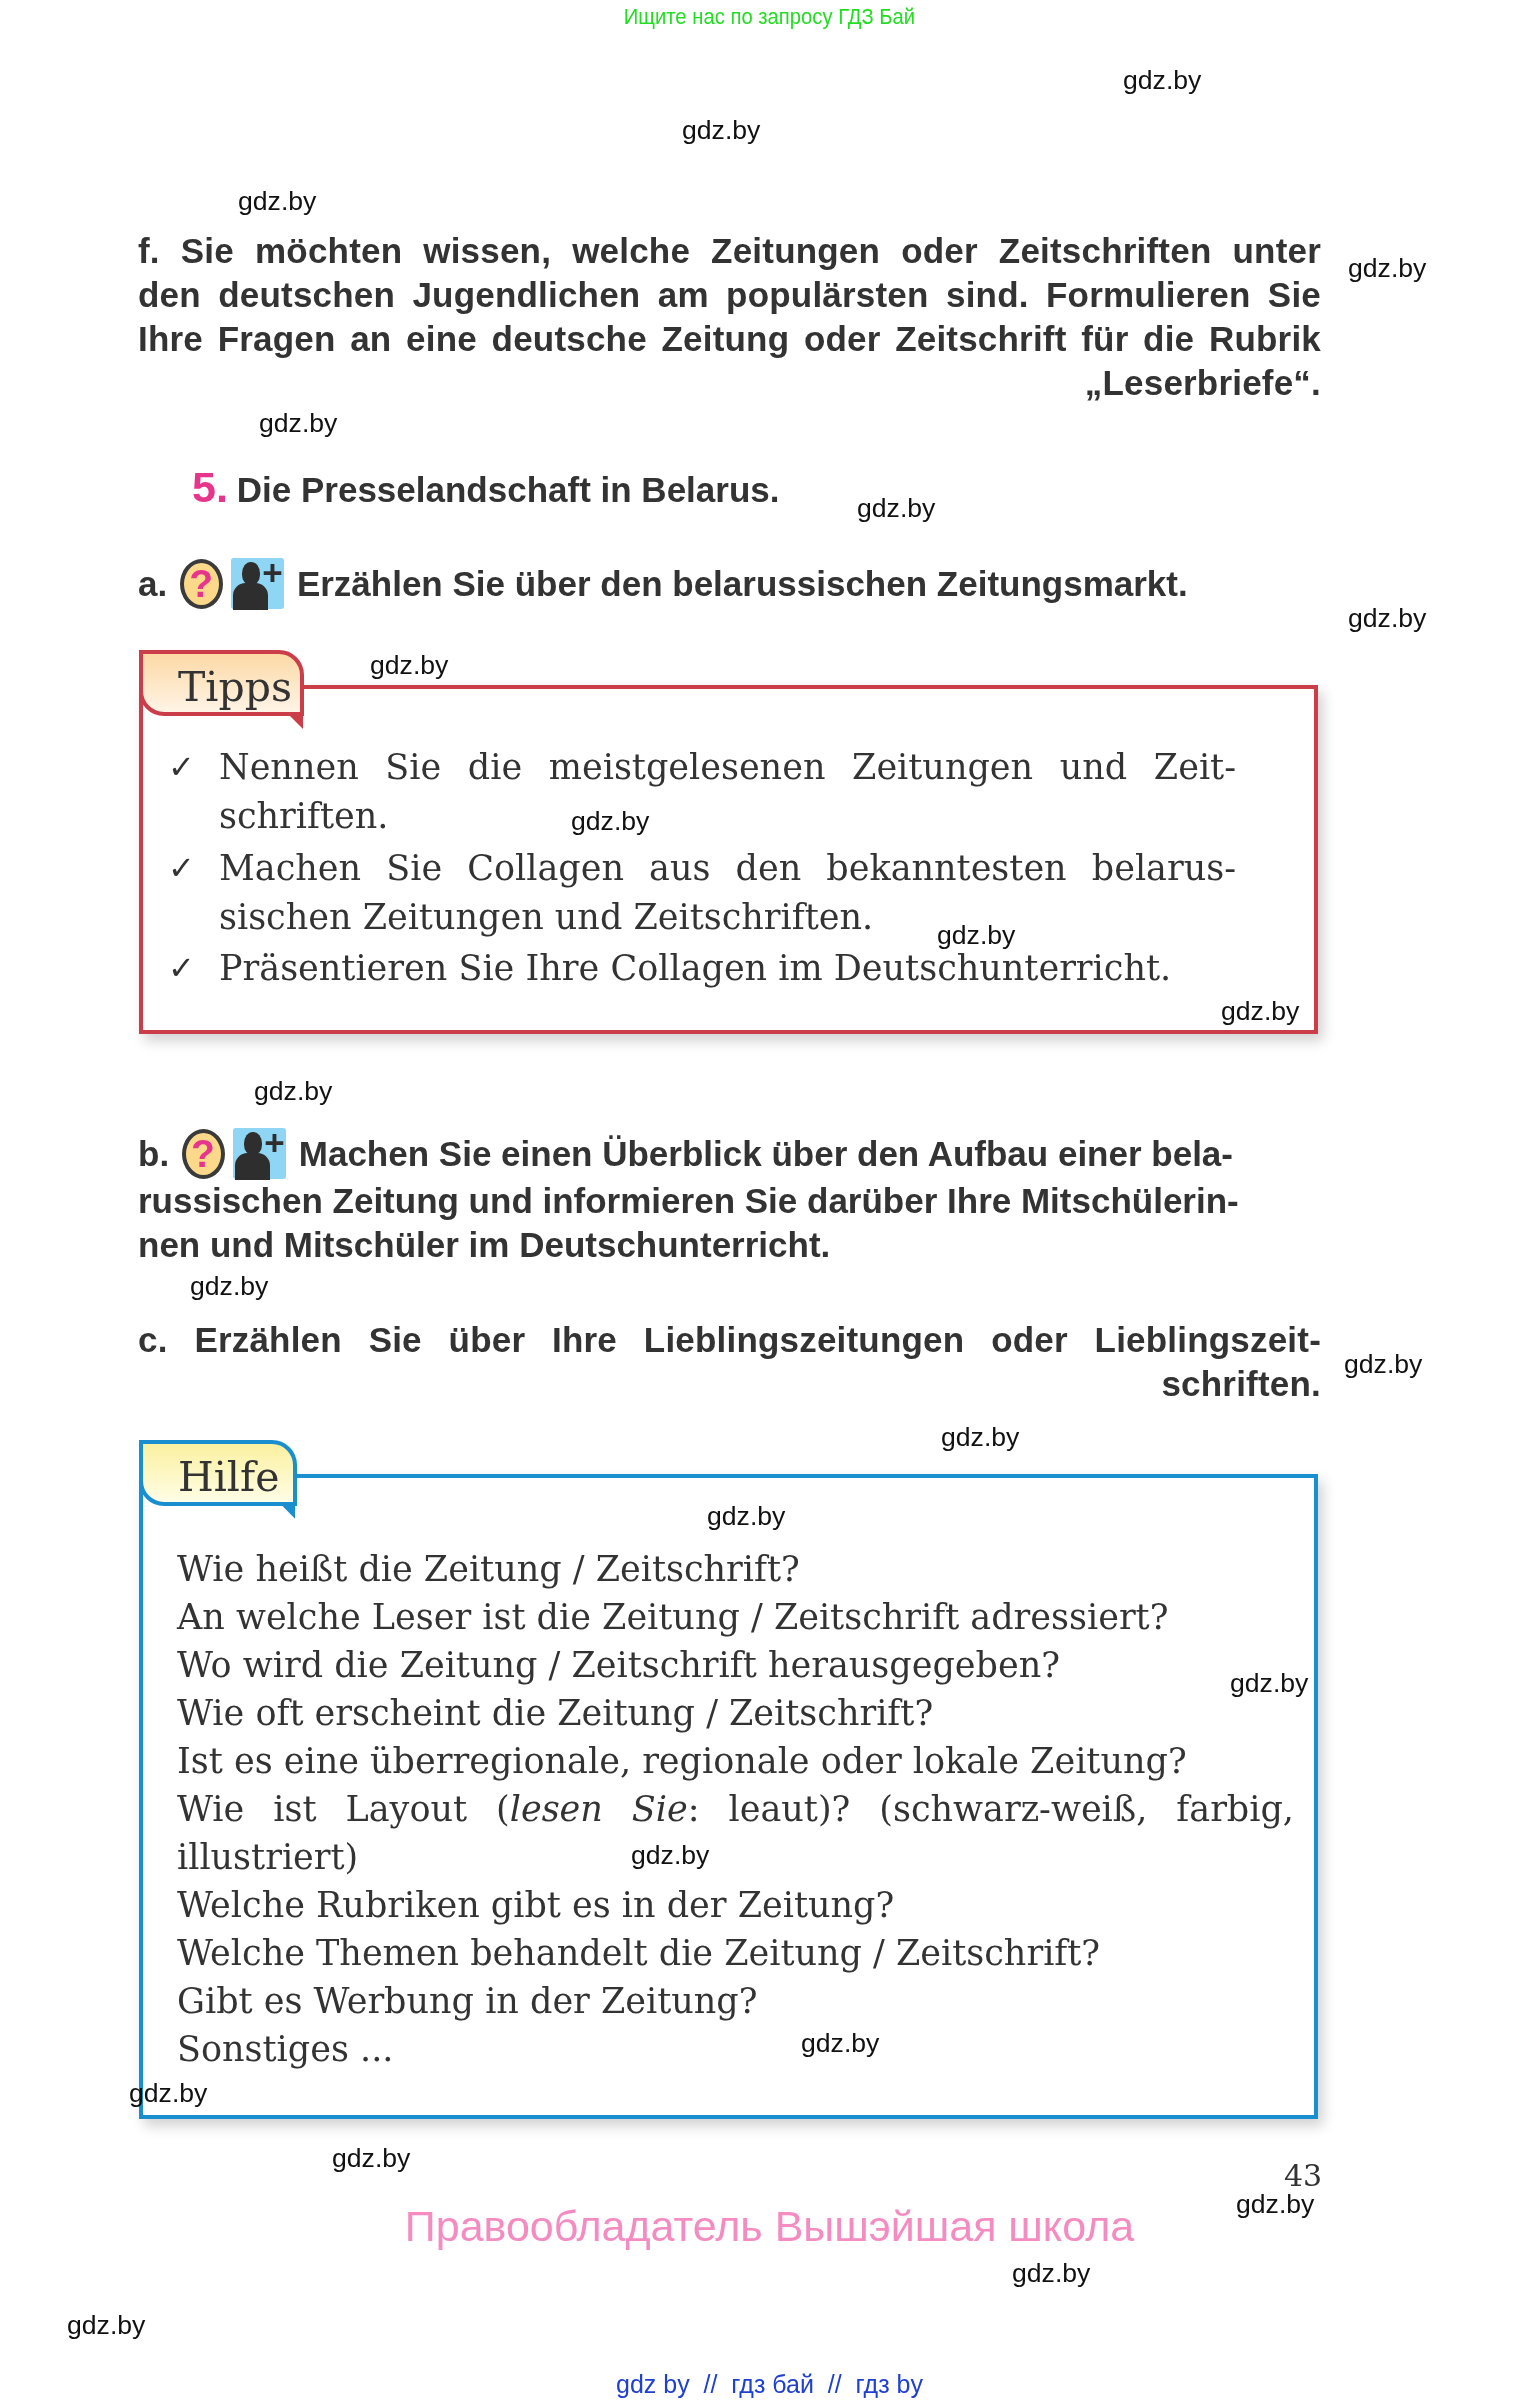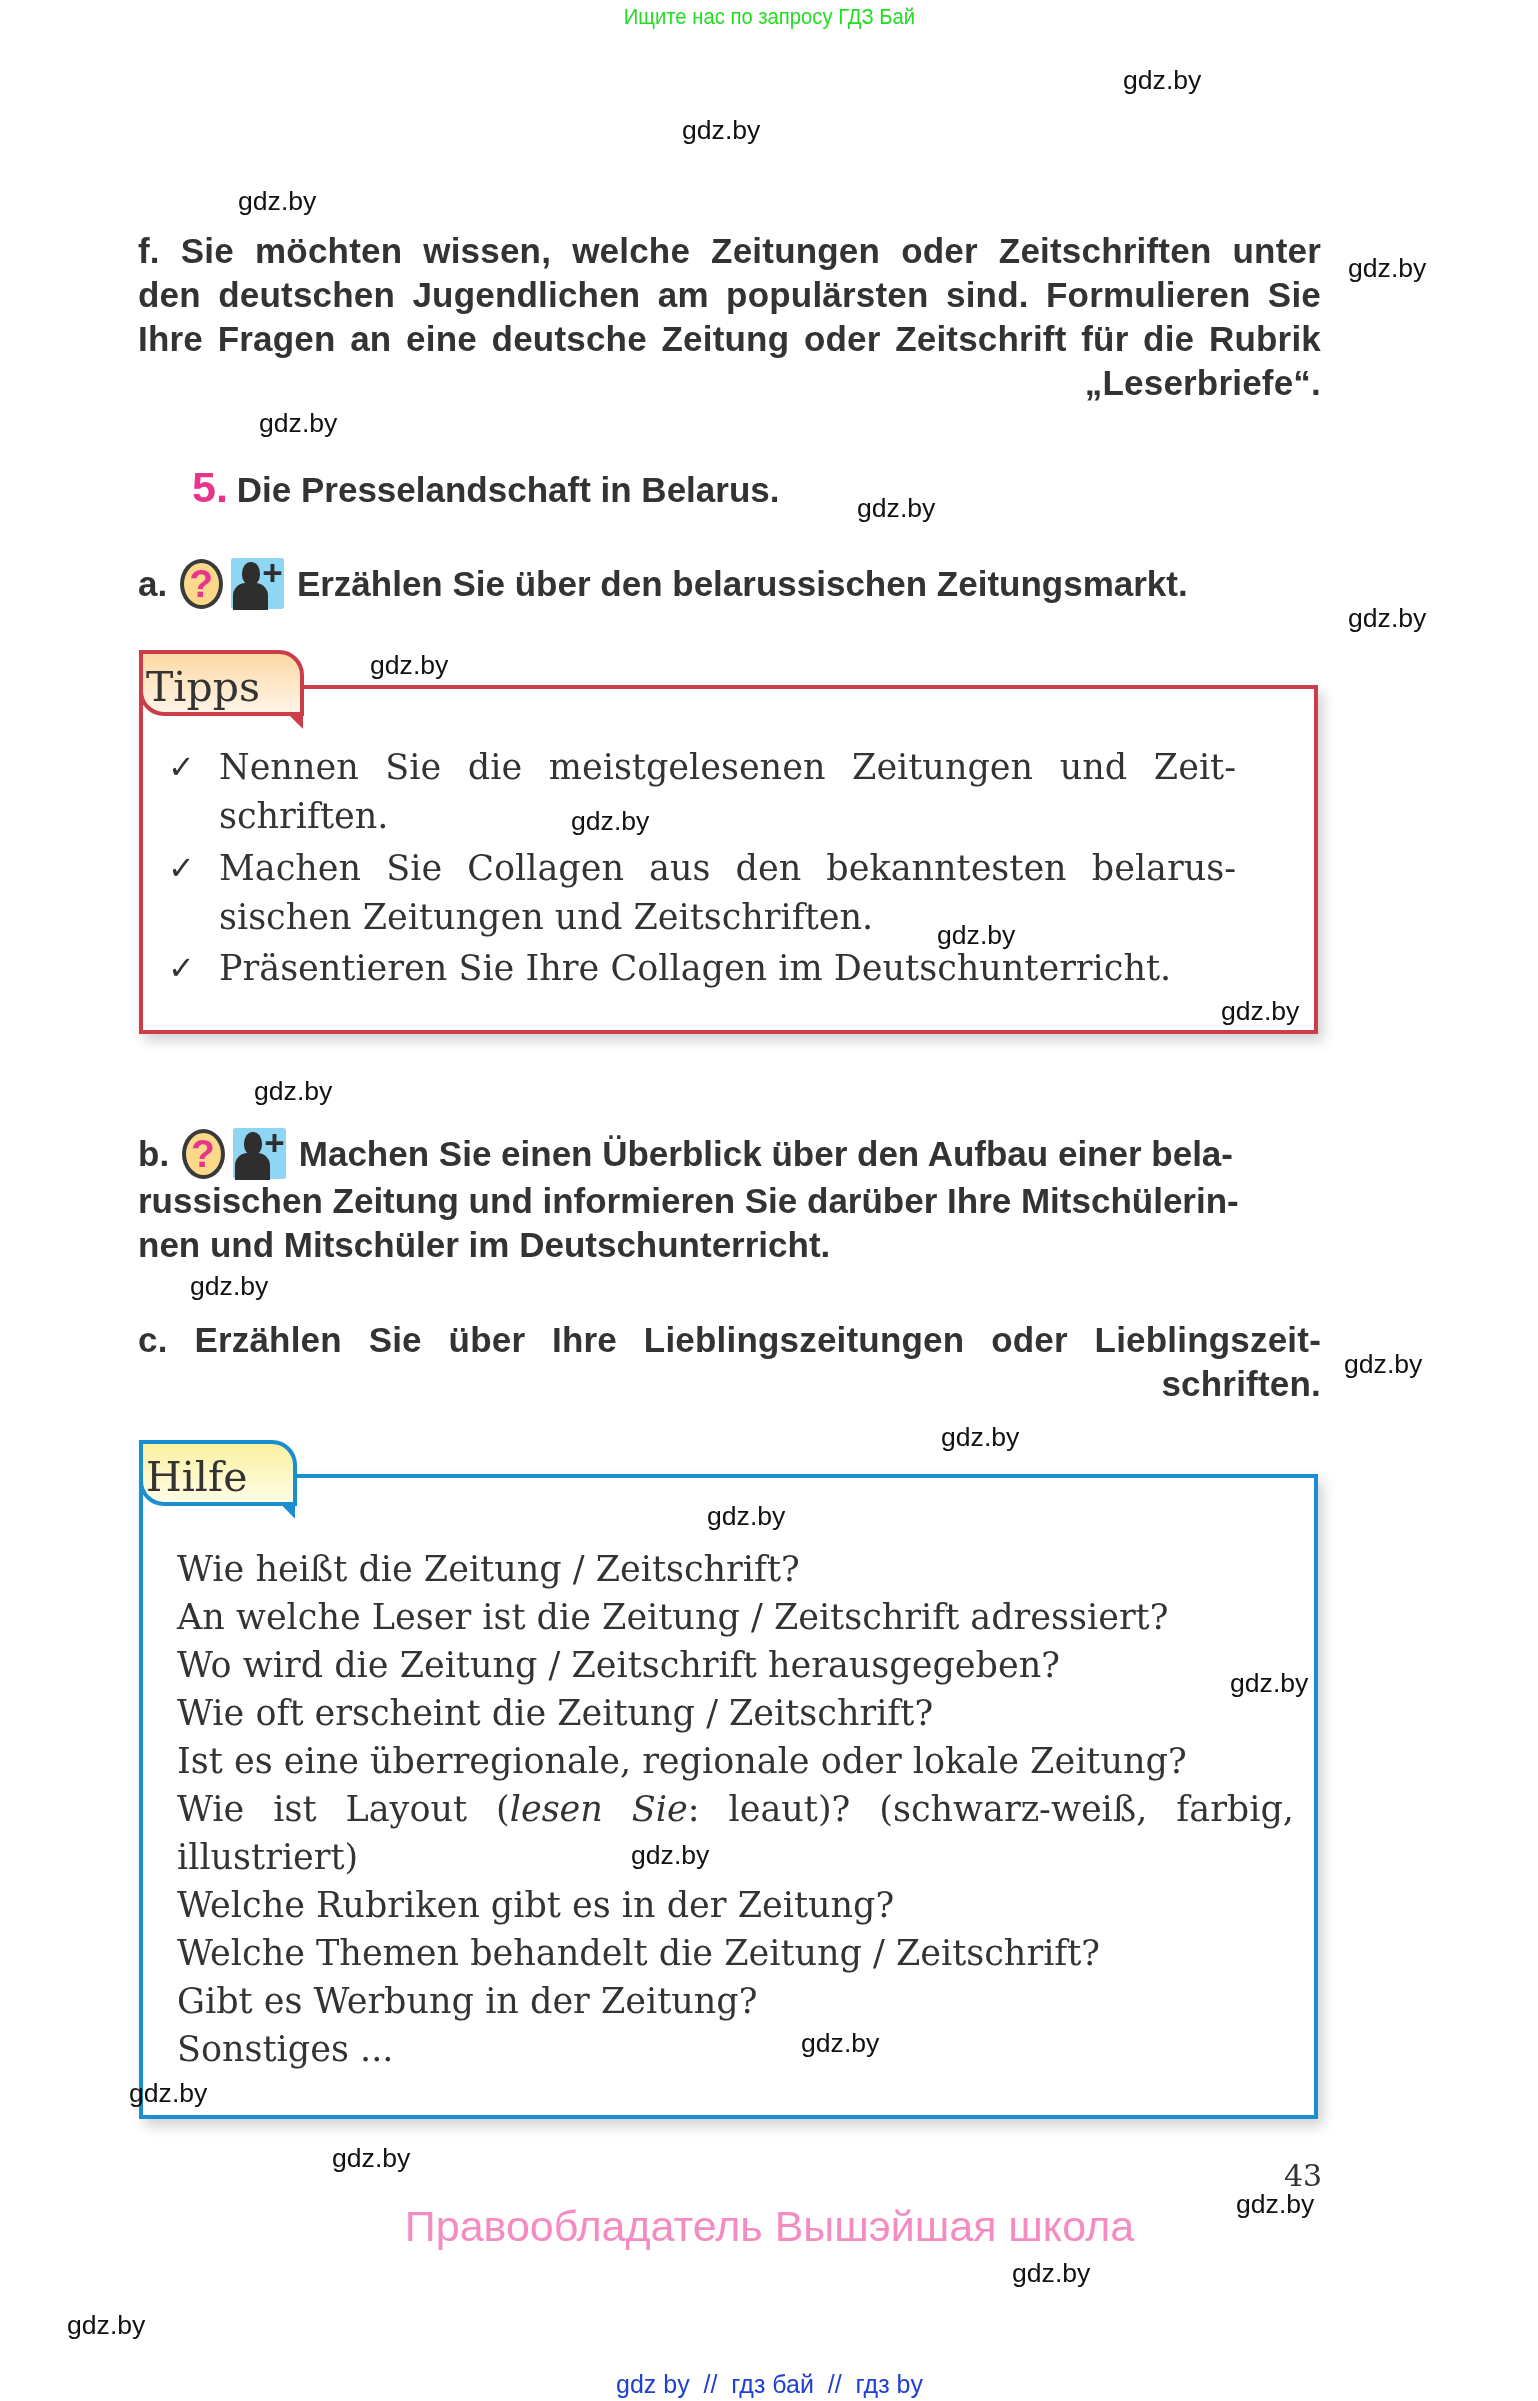--- a/index.html
+++ b/index.html
@@ -22,21 +22,21 @@
   .q-icon { width:43px; height:50px; border-radius:50%; background:#fcd98a; border:4.4px solid #3a3a3a; box-sizing:border-box; display:inline-flex; align-items:center; justify-content:center; color:#e8358c; font-weight:bold; font-size:39px; font-family:"Liberation Sans", sans-serif; margin-right:8.9px; }
   .p-icon { width:53px; height:51px; background:#8fd6f5; border-radius:2.7px; position:relative; margin-right:12.4px; }
   .p-icon .head { position:absolute; left:10.6px; top:3.5px; width:17.7px; height:23px; background:#2e2e2e; border-radius:50% 50% 45% 45%; }
   .p-icon .body { position:absolute; left:1.8px; top:25px; width:35px; height:26.6px; background:#2e2e2e; border-radius:12.4px 12.4px 0 0; }
   .p-icon .plus { position:absolute; right:1.8px; top:-3.5px; color:#2e2e2e; font-size:35px; font-weight:bold; line-height:1; font-family:"Liberation Sans", sans-serif; }
 
   .box { position:absolute; background:#fff; box-shadow:5.3px 7px 12.4px rgba(0,0,0,0.18); }
   .tipps-box { left:139px; top:685px; width:1179px; height:349px; border:4.4px solid #cc3d4a; box-sizing:border-box; }
   .hilfe-box { left:139px; top:1474px; width:1179px; height:645px; border:4.4px solid #1a8fd0; box-sizing:border-box; }
 
-  .tab { position:absolute; box-sizing:border-box; border-radius:0 25px 0 25px; font-family:"DejaVu Serif", "Liberation Serif", serif; font-size:41px; color:#333; padding-left:3px; line-height:66px; }
+  .tab { position:absolute; box-sizing:border-box; border-radius:0 25px 0 25px; font-family:"DejaVu Serif", "Liberation Serif", serif; font-size:41px; color:#333; padding-left:35px; line-height:66px; }
   .tab-tipps { left:139px; top:650px; width:165px; height:66px; border:4.4px solid #cc3d4a; background:linear-gradient(#fcd9a6,#fff4e6); }
   .tab-hilfe { left:139px; top:1440px; width:158px; height:66px; border:4.4px solid #1a8fd0; background:linear-gradient(#fbf1a0,#fffde6); }
   .tail { position:absolute; width:0; height:0; }
   .tail-tipps { left:277px; top:709px; border-left:26.6px solid transparent; border-top:14px solid #cc3d4a; transform:skewY(25deg); }
   .tail-hilfe { left:270px; top:1499px; border-left:25px solid transparent; border-top:14px solid #1a8fd0; transform:skewY(25deg); }
 
   .tipps-list { position:absolute; left:168px; top:743px; width:1068px; font-family:"DejaVu Serif", "Liberation Serif", serif; font-size:35px; color:#333; line-height:49px; }
   .tipps-item { position:relative; padding-left:51px; text-align:justify; margin-bottom:2.7px; }
   .tipps-item .check { position:absolute; left:0; top:0; font-size:32px; }
 

